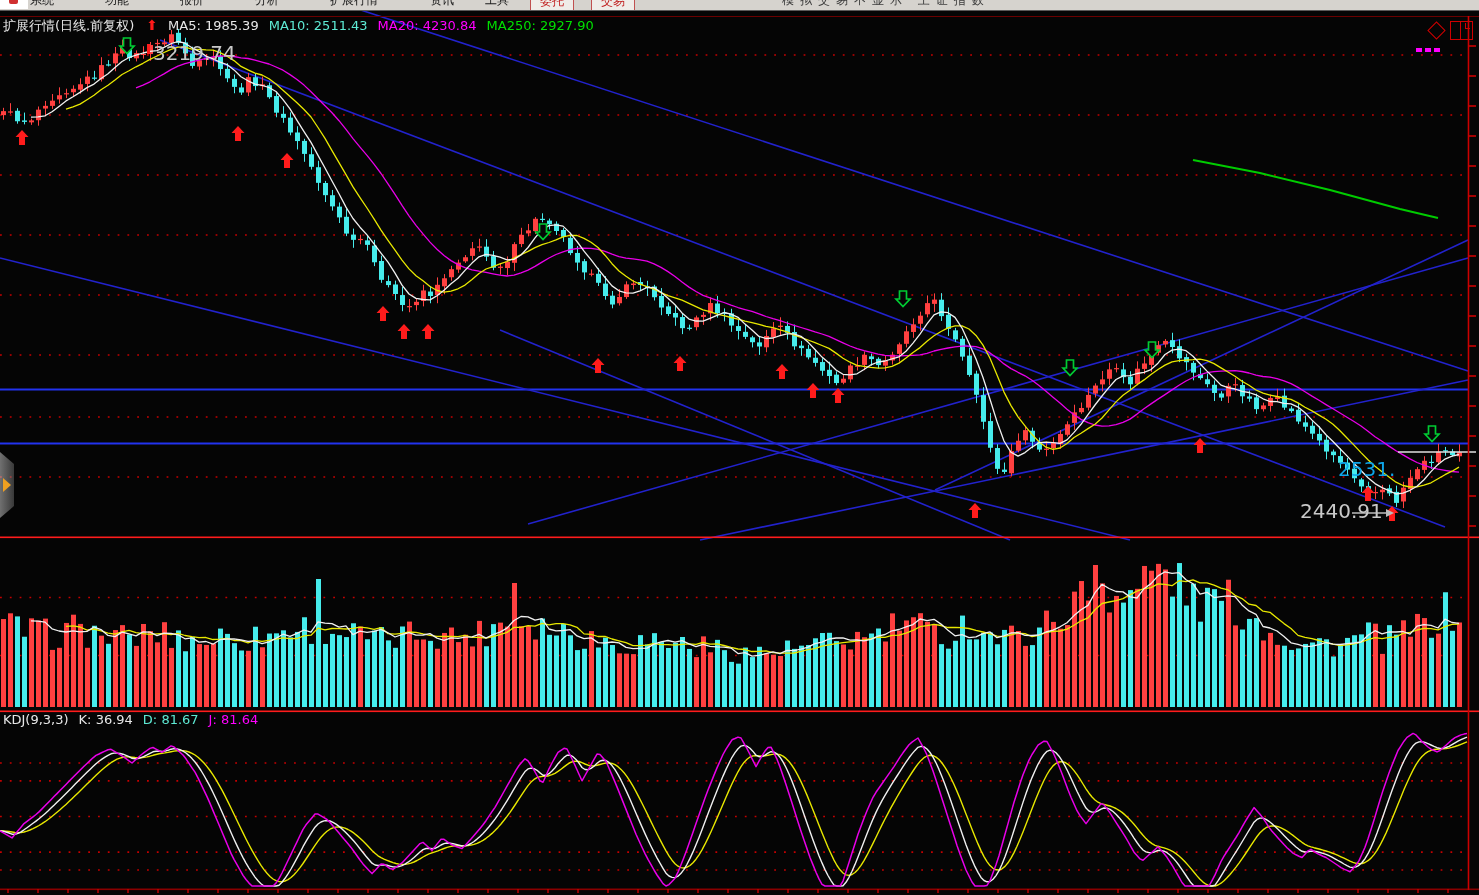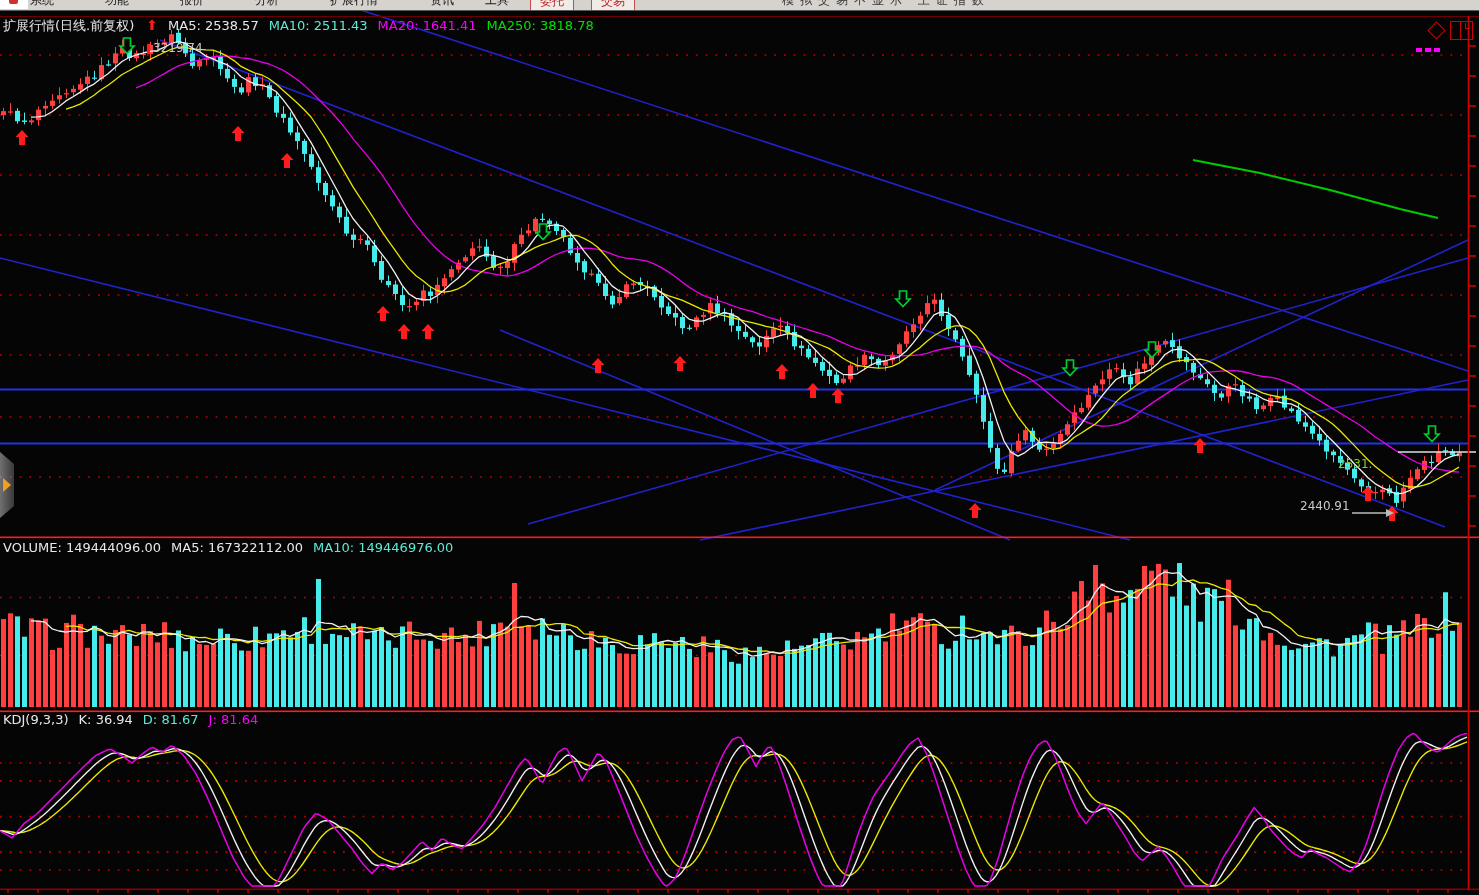--- a/index.html
+++ b/index.html
@@ -13,21 +13,21 @@
   .menubar .logo b{position:absolute;left:9px;top:4px;width:9px;height:9px;background:#d03030;border-radius:2px;}
   .mitem{position:absolute;top:1px;white-space:nowrap;cursor:default;}
   .mbtn{position:absolute;top:1px;color:#c02020;border:1px solid #c05050;padding:0 9px;white-space:nowrap;background:#efece8;}
   .mright{position:absolute;top:1px;color:#3c3c3c;letter-spacing:6px;white-space:nowrap;}
   svg.layer{position:absolute;top:0;left:0;z-index:1;}
   
   .hdr{position:absolute;z-index:5;font-size:13px;white-space:nowrap;letter-spacing:0;}
   .hdr span{margin-right:10px;}
   .t-white{color:#e8e8e8}.t-yellow{color:#5eead4}.t-magenta{color:#ff00ff}.t-green{color:#00e000}
   .uparrow-glyph{color:#ff1a1a;font-size:14px;margin:0 4px 0 2px;}
-  .anno{position:absolute;z-index:4;font-size:12px;color:#c9c9c9;white-space:nowrap;}
+  .anno{position:absolute;z-index:4;font-size:20px;color:#c9c9c9;white-space:nowrap;}
   
   .cornericons{position:absolute;top:20px;left:1412px;width:66px;height:26px;z-index:5;}
   .dots{position:absolute;left:4px;top:17px;}
   .dots i{display:inline-block;width:6px;height:4px;background:#ff00ff;margin-right:3px;}
   .diamond{position:absolute;left:18px;top:4px;width:11px;height:11px;border:1.5px solid #d00000;transform:rotate(45deg);}
   .bookicon{position:absolute;left:38px;top:1px;width:21px;height:17px;border:1.5px solid #d00000;}
   .bookicon i{position:absolute;left:9px;top:0;width:0;height:100%;border-left:1.5px solid #d00000;}
   .bookicon u{position:absolute;right:2px;top:1px;width:4px;height:5px;border-left:1.5px solid #d00000;border-bottom:1.5px solid #d00000;}
   
   .lefttab{position:absolute;left:0;top:452px;width:14px;height:66px;z-index:5;
@@ -838,39 +838,36 @@
         <line x1="1298" y1="889" x2="1298" y2="893" stroke="#cc0000" stroke-width="1.4"></line>
         <line x1="1328" y1="889" x2="1328" y2="893" stroke="#cc0000" stroke-width="1.4"></line>
         <line x1="1358" y1="889" x2="1358" y2="893" stroke="#cc0000" stroke-width="1.4"></line>
         <line x1="1388" y1="889" x2="1388" y2="893" stroke="#cc0000" stroke-width="1.4"></line>
         <line x1="1418" y1="889" x2="1418" y2="893" stroke="#cc0000" stroke-width="1.4"></line>
         <line x1="1448" y1="889" x2="1448" y2="893" stroke="#cc0000" stroke-width="1.4"></line>
       </g>
   </svg>
 
   <div class="hdr" style="top:17px;left:3px">
-    <span class="t-white">扩展行情(日线.前复权)</span><span class="uparrow-glyph">⬆</span><span class="t-white">MA5: 2538.57</span><span class="t-yellow">MA10: 2511.43</span><span class="t-magenta">MA20: 1641.41</span><span class="t-green">MA250: 3818.78</span>
+    <span class="t-white">扩展行情(日线.前复权)</span><span class="uparrow-glyph">⬆</span><span class="t-white">MA5: 1985.39</span><span class="t-yellow">MA10: 2511.43</span><span class="t-magenta">MA20: 4230.84</span><span class="t-green">MA250: 2927.90</span>
   </div>
 
   <div class="cornericons">
     <span class="dots"><i></i><i></i><i></i></span>
     <span class="diamond"></span>
     <span class="bookicon">
         <i></i>
         <u></u>
       </span>
   </div>
 
   <div class="anno" style="top:41px;left:153px">3219.74</div>
   <div class="anno" style="top:499px;left:1300px">2440.91</div>
-  <div class="anno" style="top:457px;left:1338px;color:#84cc16">2531.</div>
-
-  <div class="hdr" style="top:540px;left:3px">
-    <span class="t-white">VOLUME: 149444096.00</span><span class="t-white">MA5: 167322112.00</span><span class="t-yellow">MA10: 149446976.00</span>
-  </div>
+  <div class="anno" style="top:457px;left:1338px;color:#0ea5e9">2531.</div>
+
 
   <div class="hdr" style="top:712px;left:3px">
     <span class="t-white">KDJ(9,3,3)</span><span class="t-white">K: 36.94</span><span class="t-yellow">D: 81.67</span><span class="t-magenta">J: 81.64</span>
   </div>
 
   <div class="lefttab">
     <span class="tri"></span>
   </div>
 
 </div>

